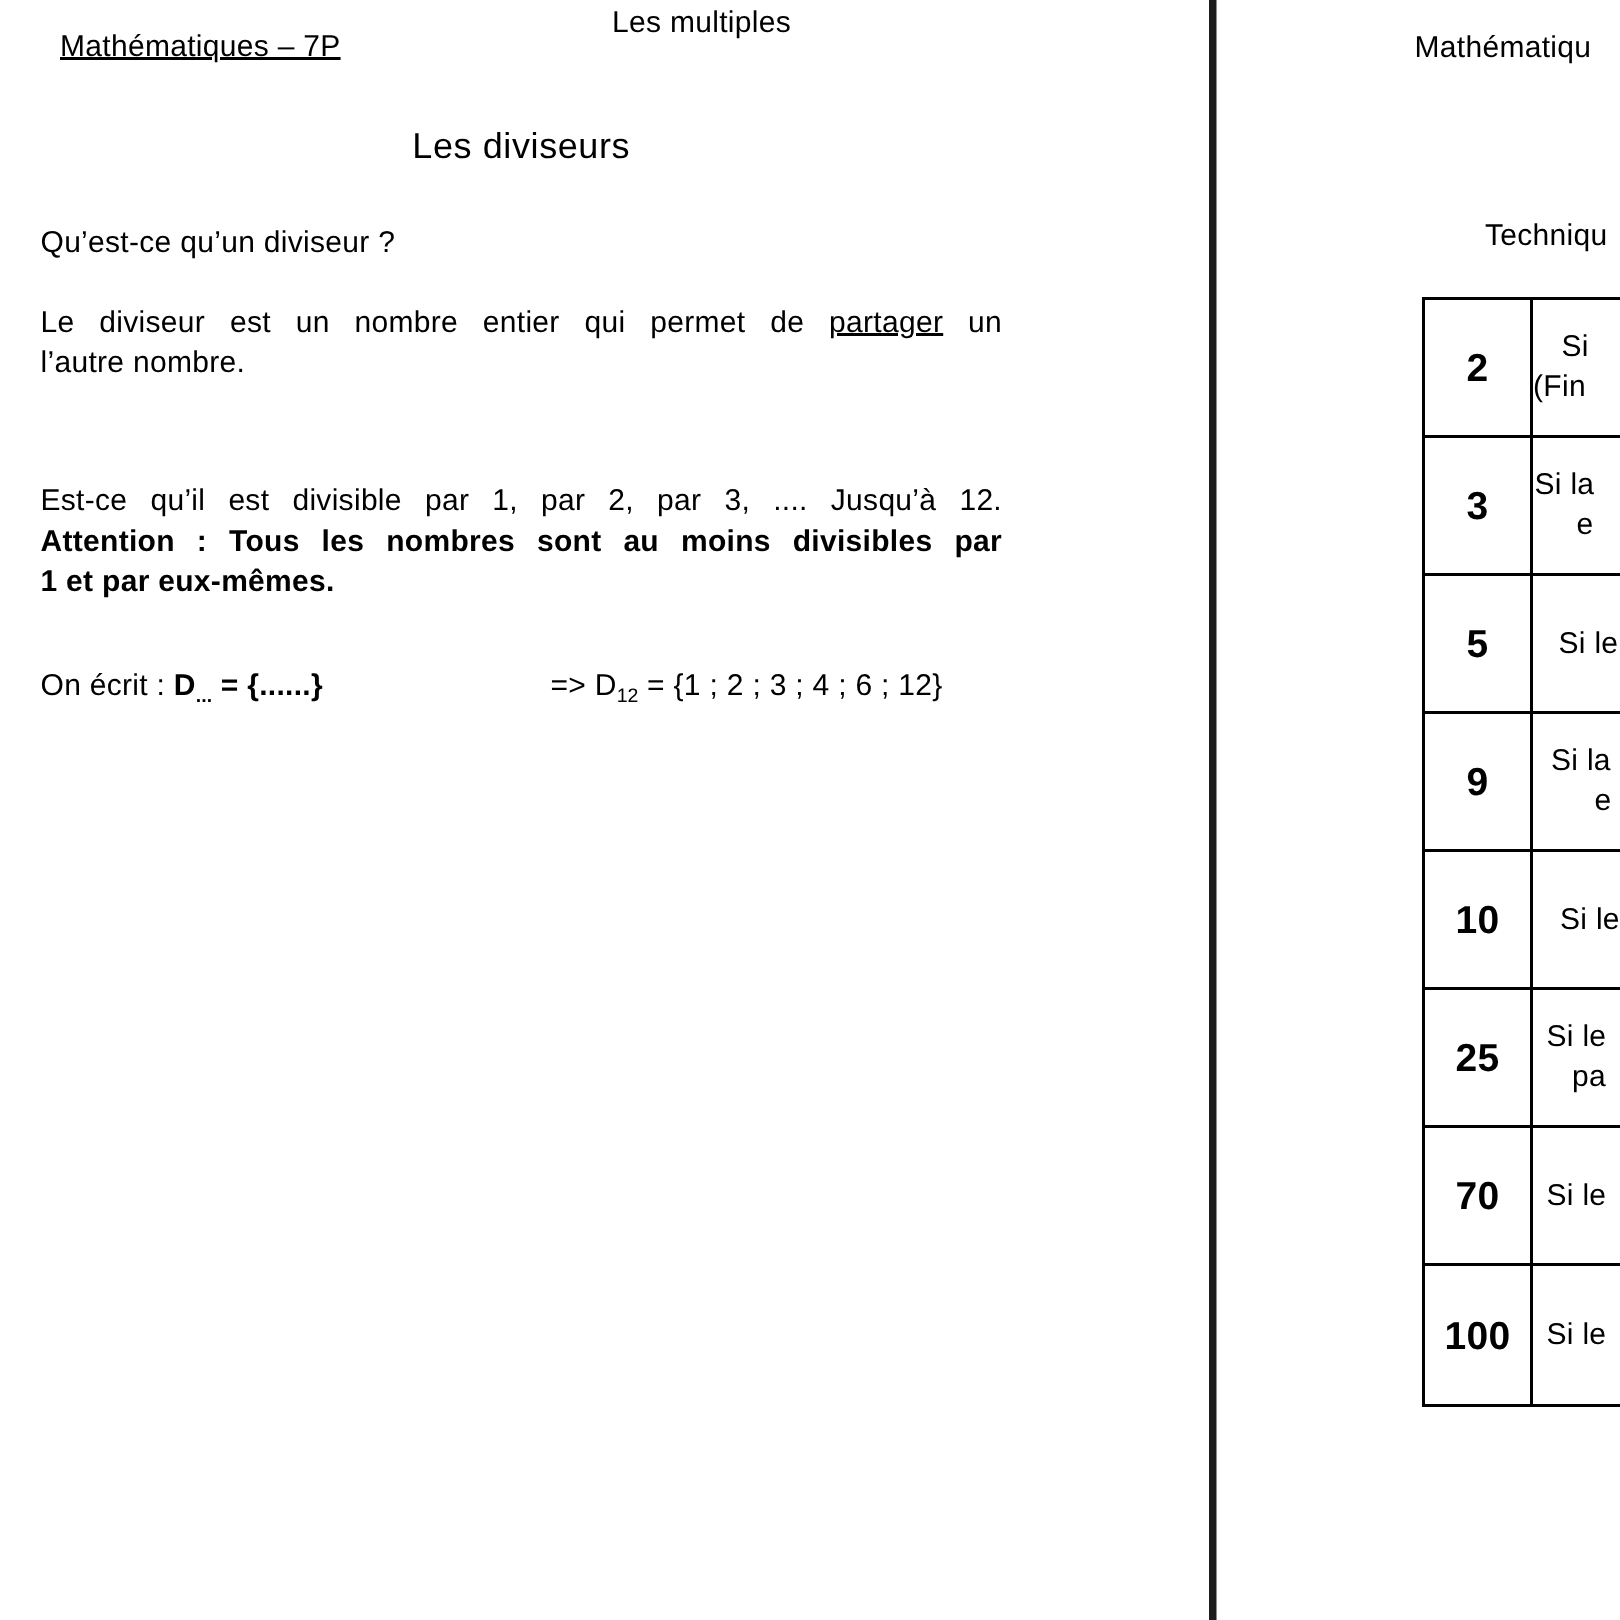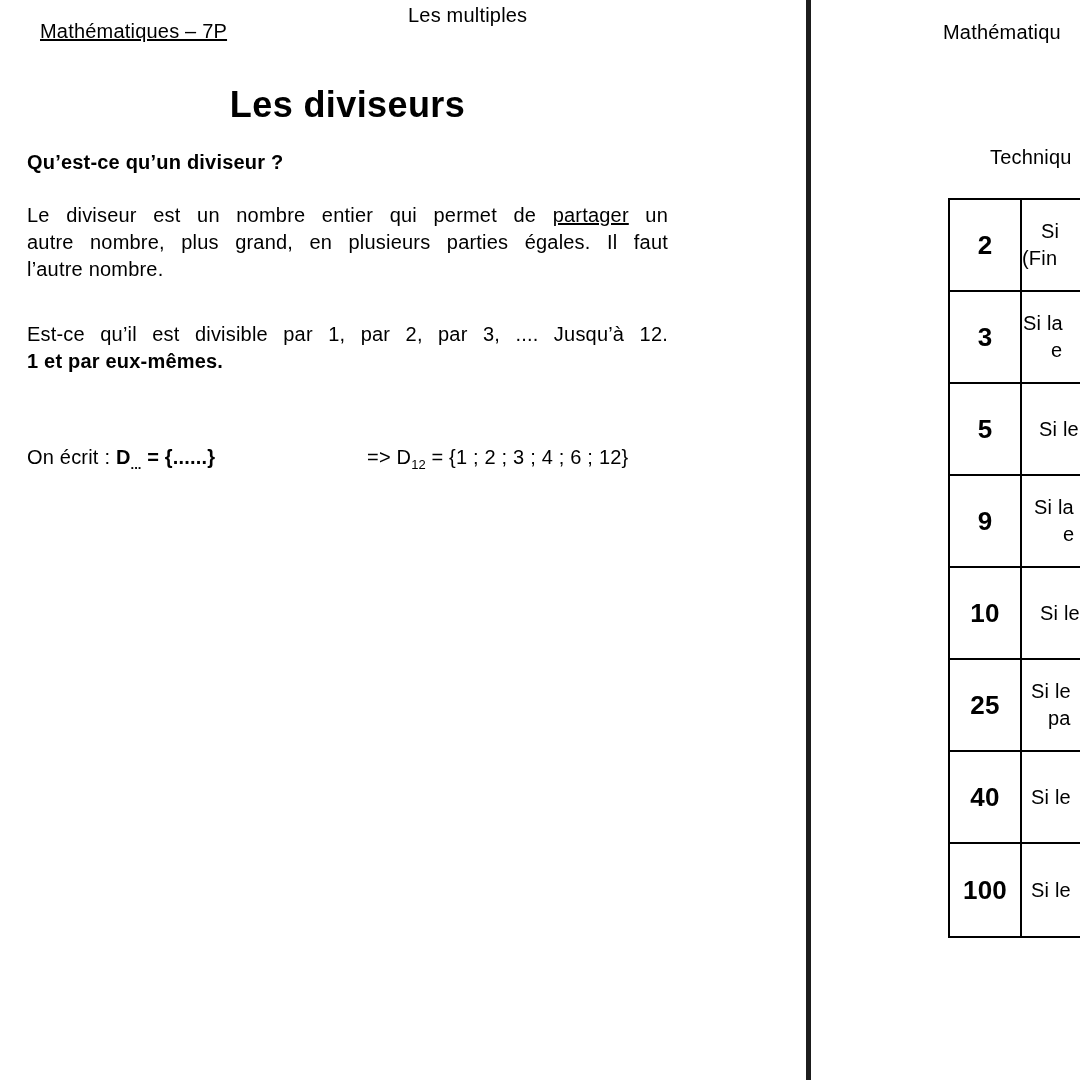--- a/index.html
+++ b/index.html
@@ -11,22 +11,22 @@
     font-family:"Liberation Sans","DejaVu Sans",sans-serif;
     font-size:20px;
     letter-spacing:0.2px;
   }
   .abs { position:absolute; }
 
   
   .hdr-course   { left:40px;  top:20px;  white-space:nowrap;text-decoration:underline; }
   .hdr-topic    { left:408px; top:4px;  white-space:nowrap; }
   .doc-title    { left:27px;  top:84px;  width:641px; text-align:center;
-                  font-size:36px; font-weight:bold; letter-spacing:0.4px; }
-  .sec-heading  { left:27px;  top:151px; font-size:20px; font-weight:bold; white-space:nowrap; }
+                  font-size:24px; font-weight:normal; letter-spacing:0.4px; }
+  .sec-heading  { left:27px;  top:151px; font-size:20px; font-weight:normal; white-space:nowrap; }
 
   .para  { left:27px; width:641px; line-height:27px; }
   .para1 { top:202px; }
   .para2 { top:321px; }
   .jline { text-align:justify; text-align-last:justify; }
   .lline { text-align:left; }
   .bold  { font-weight:bold; }
   .uline { text-decoration:underline; }
 
   .notation { left:27px; top:446px; white-space:nowrap;text-align:center; }
@@ -57,26 +57,26 @@
 
   <div class="abs hdr-course">Mathématiques – 7P</div>
   <div class="abs hdr-topic">Les multiples</div>
 
   <h1 class="abs doc-title">Les diviseurs</h1>
 
   <h2 class="abs sec-heading">Qu’est-ce qu’un diviseur ?</h2>
 
   <div class="abs para para1">
     <div class="jline"><span>Le diviseur est un nombre entier qui permet de </span><span class="uline">partager</span><span> un</span></div>
-    <div class="jline">autre nombre, plus grand, en plusieurs parties égales. Il faut</div>
     <div class="lline">l’autre nombre.</div>
   </div>
 
   <div class="abs para para2">
     <div class="jline">Est-ce qu’il est divisible par 1, par 2, par 3, .... Jusqu’à 12.</div>
+    <div class="jline bold">Attention : Tous les nombres sont au moins divisibles par</div>
     <div class="lline bold">1 et par eux-mêmes.</div>
   </div>
 
   <div class="abs notation">
     <span><span>On écrit : </span><span class="bold">D</span><sub class="bold">...</sub><span class="bold"> = {......}</span></span>
     <span class="notation-example"><span>=&gt; D</span><sub>12</sub><span> = {1 ; 2 ; 3 ; 4 ; 6 ; 12}</span></span>
   </div>
 
 </section>
 
@@ -131,21 +131,21 @@
 
     <div class="rrow">
       <div class="rnum">25</div>
       <div class="rtext">
         <div class="rline" style="padding-left:9px">Si le</div>
         <div class="rline" style="padding-left:26px">pa</div>
       </div>
     </div>
 
     <div class="rrow">
-      <div class="rnum">40</div>
+      <div class="rnum">70</div>
       <div class="rtext">
         <div class="rline" style="padding-left:9px">Si le</div>
         <div class="rline" style="padding-left:0px"></div>
       </div>
     </div>
 
     <div class="rrow">
       <div class="rnum">100</div>
       <div class="rtext">
         <div class="rline" style="padding-left:9px">Si le</div>

